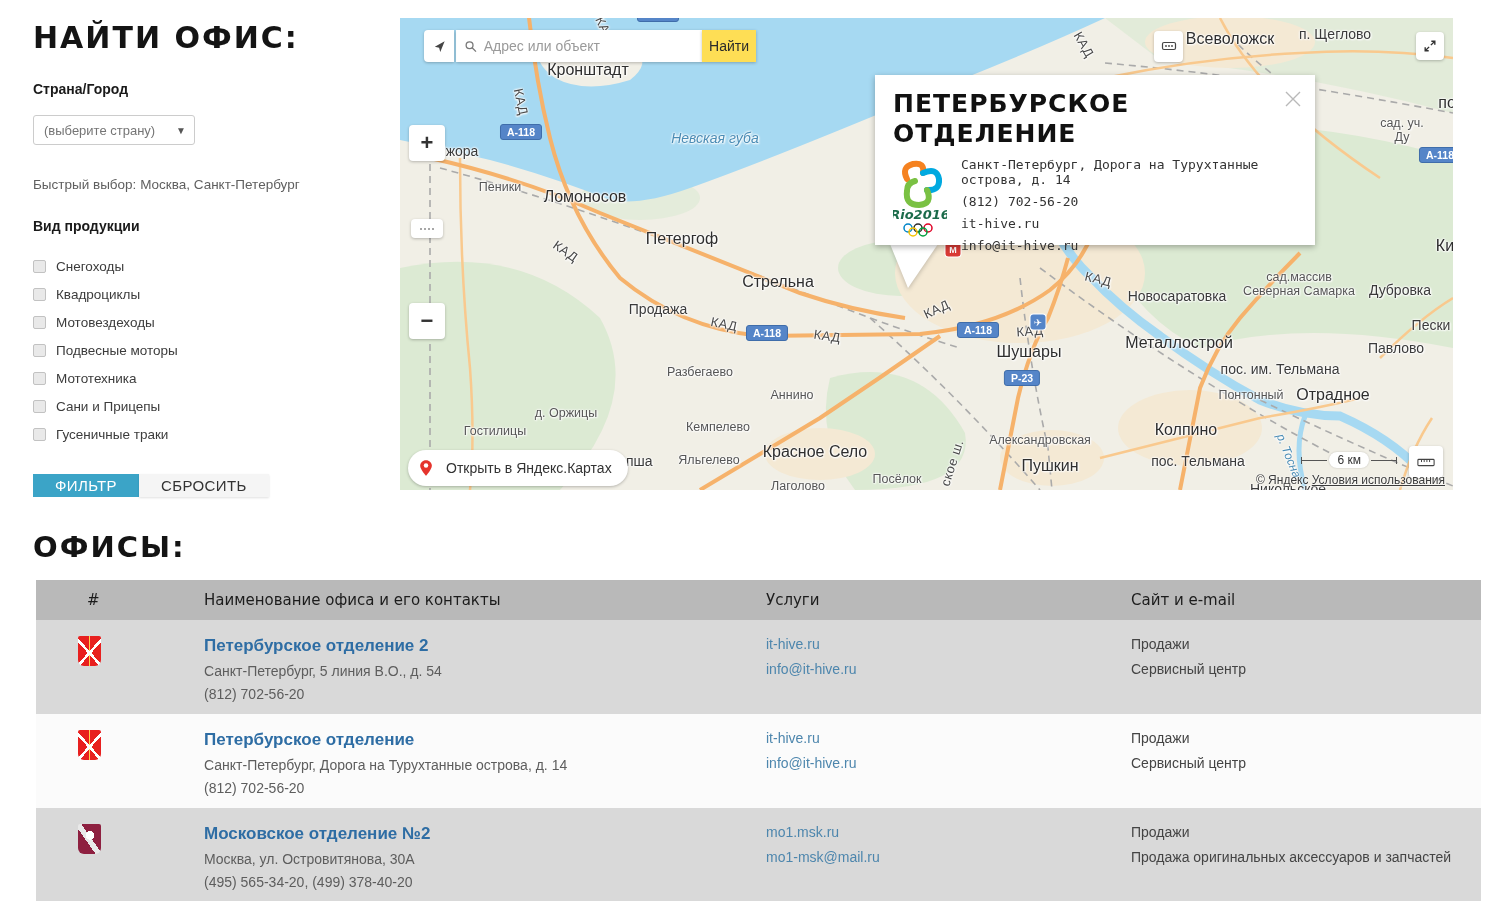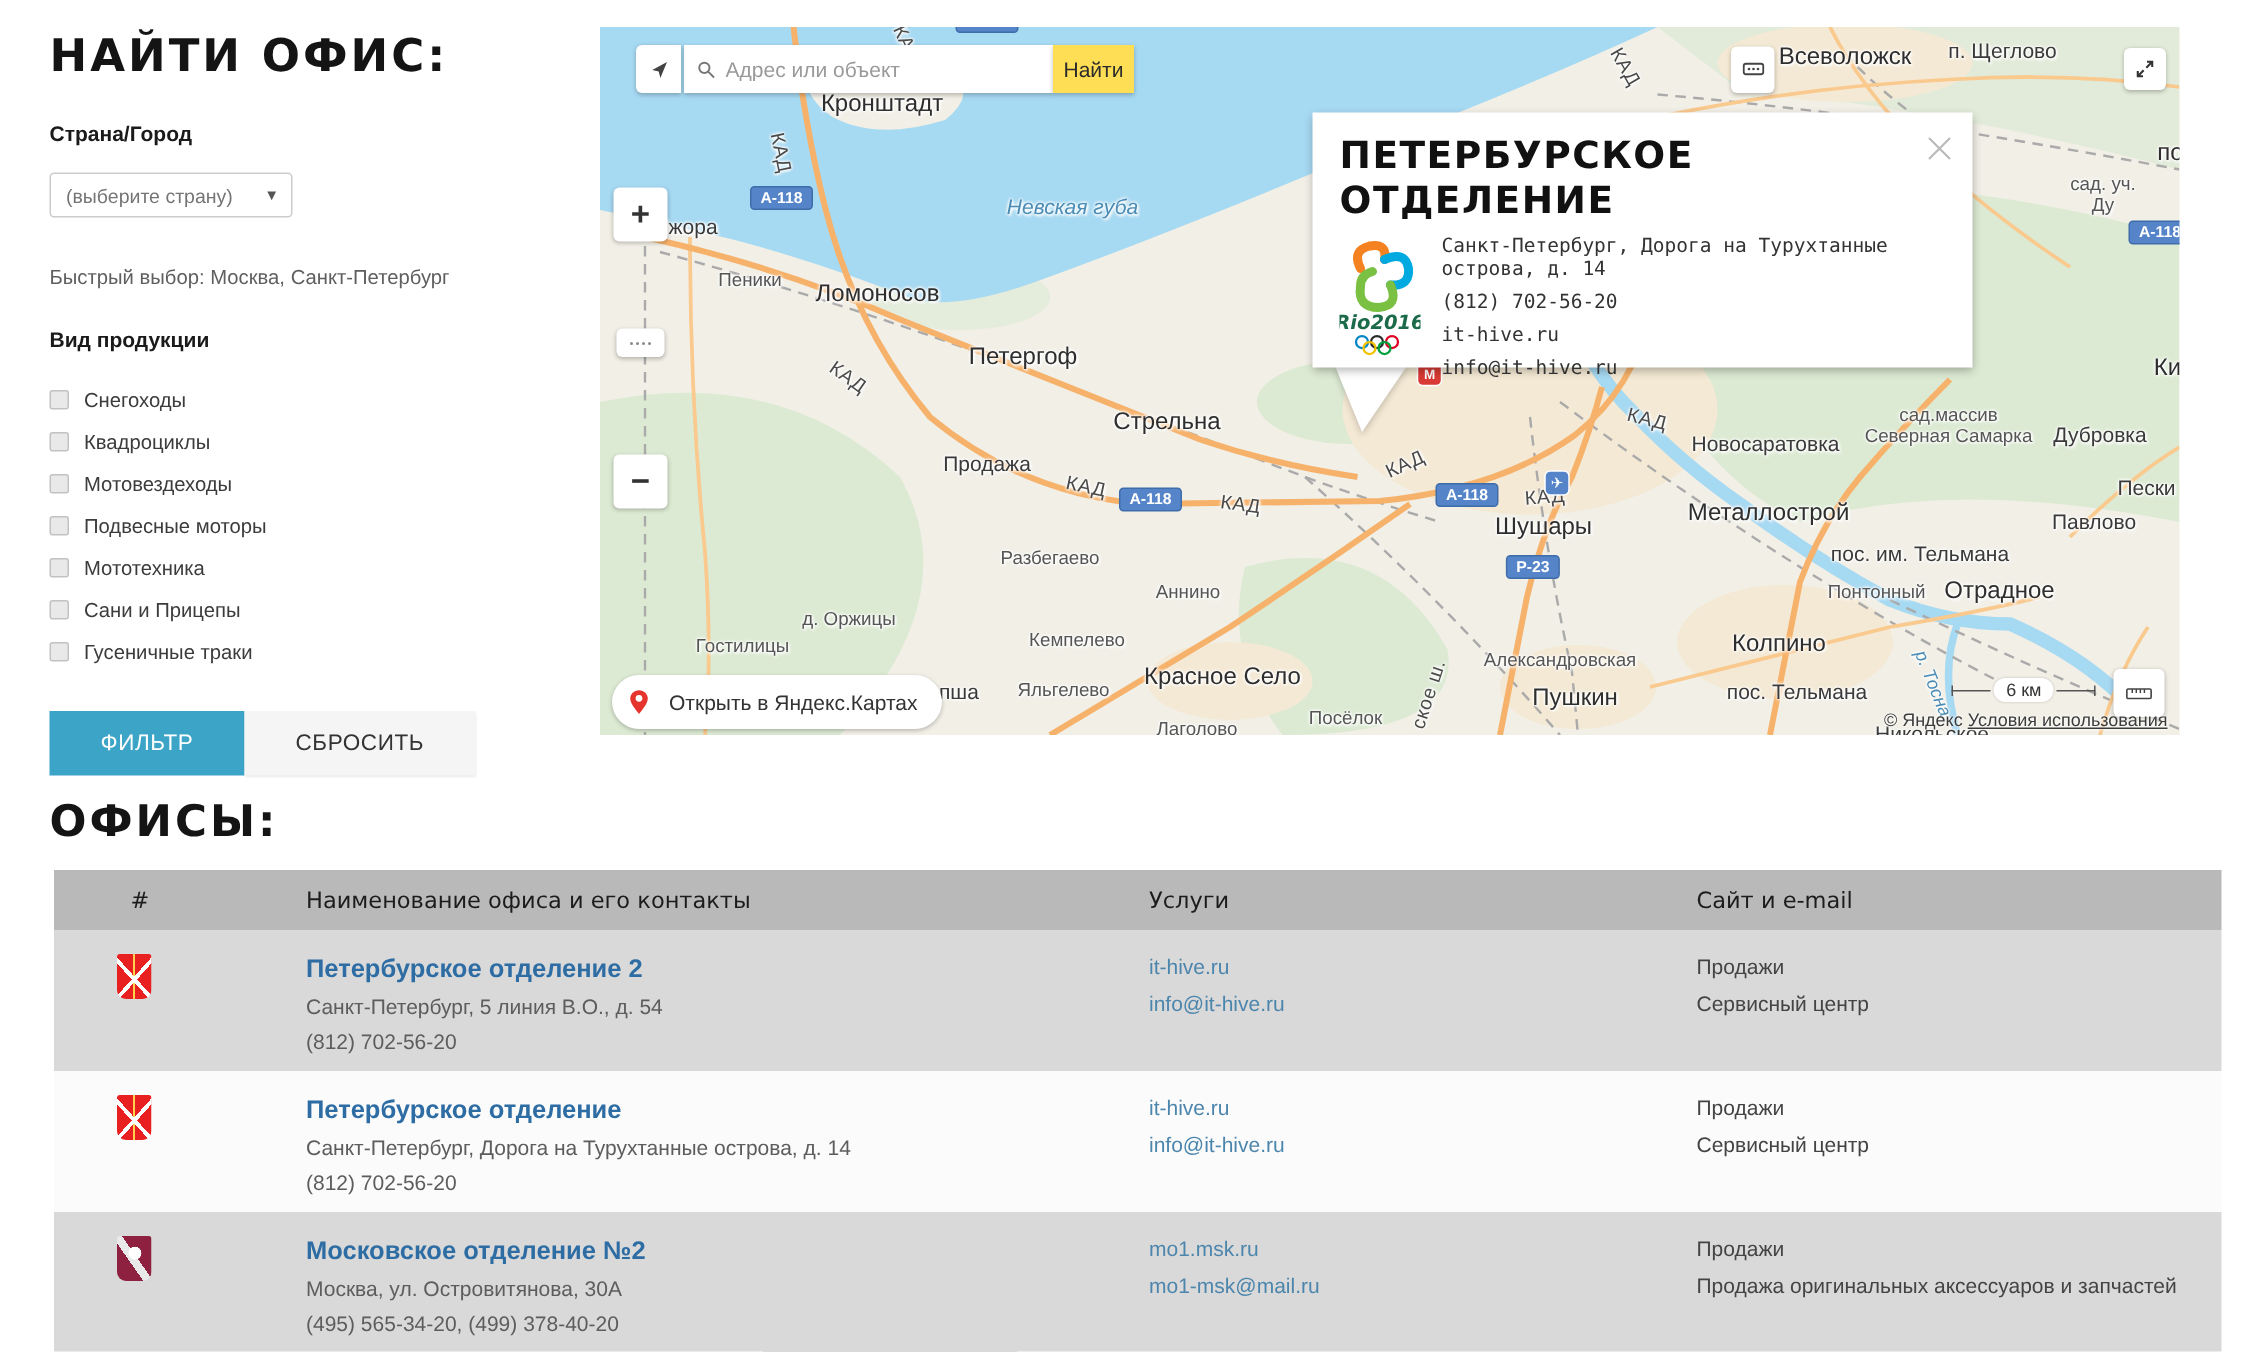--- a/index.html
+++ b/index.html
@@ -25,21 +25,21 @@
   .quick-pick { margin-top:32px; font-size:13.5px; color:#5f5f5f; }
   .quick-pick a { color:#5f5f5f; text-decoration:none; }
   .products { margin-top:18px; display:flex; flex-direction:column; }
   .product { display:flex; align-items:center; height:28px; cursor:pointer; font-size:13.5px; color:#3c3c3c; }
   .product .cb {
     width:13px; height:13px; background:#e9e9e9; border:1px solid #c2c2c2; border-radius:2px;
     margin-right:10px; flex:0 0 auto;
   }
   .btn-row { margin-top:26px; display:flex; }
   .btn {
-    height:43px; padding:0 34px; display:flex; align-items:center; justify-content:center;
+    height:23px; padding:0 22px; display:flex; align-items:center; justify-content:center;
     font-size:15px; letter-spacing:.4px; cursor:pointer; border:none;
     font-family:"Liberation Sans", sans-serif;
   }
   .btn-filter { background:#3ba4c7; color:#fff; }
   .btn-reset  { background:#f5f5f5; color:#333; box-shadow:0 1px 2px rgba(0,0,0,.12); }
 
   
   .map {
     position:absolute; left:400px; top:18px; width:1053px; height:472px;
     overflow:hidden; background:#f1efe6;

